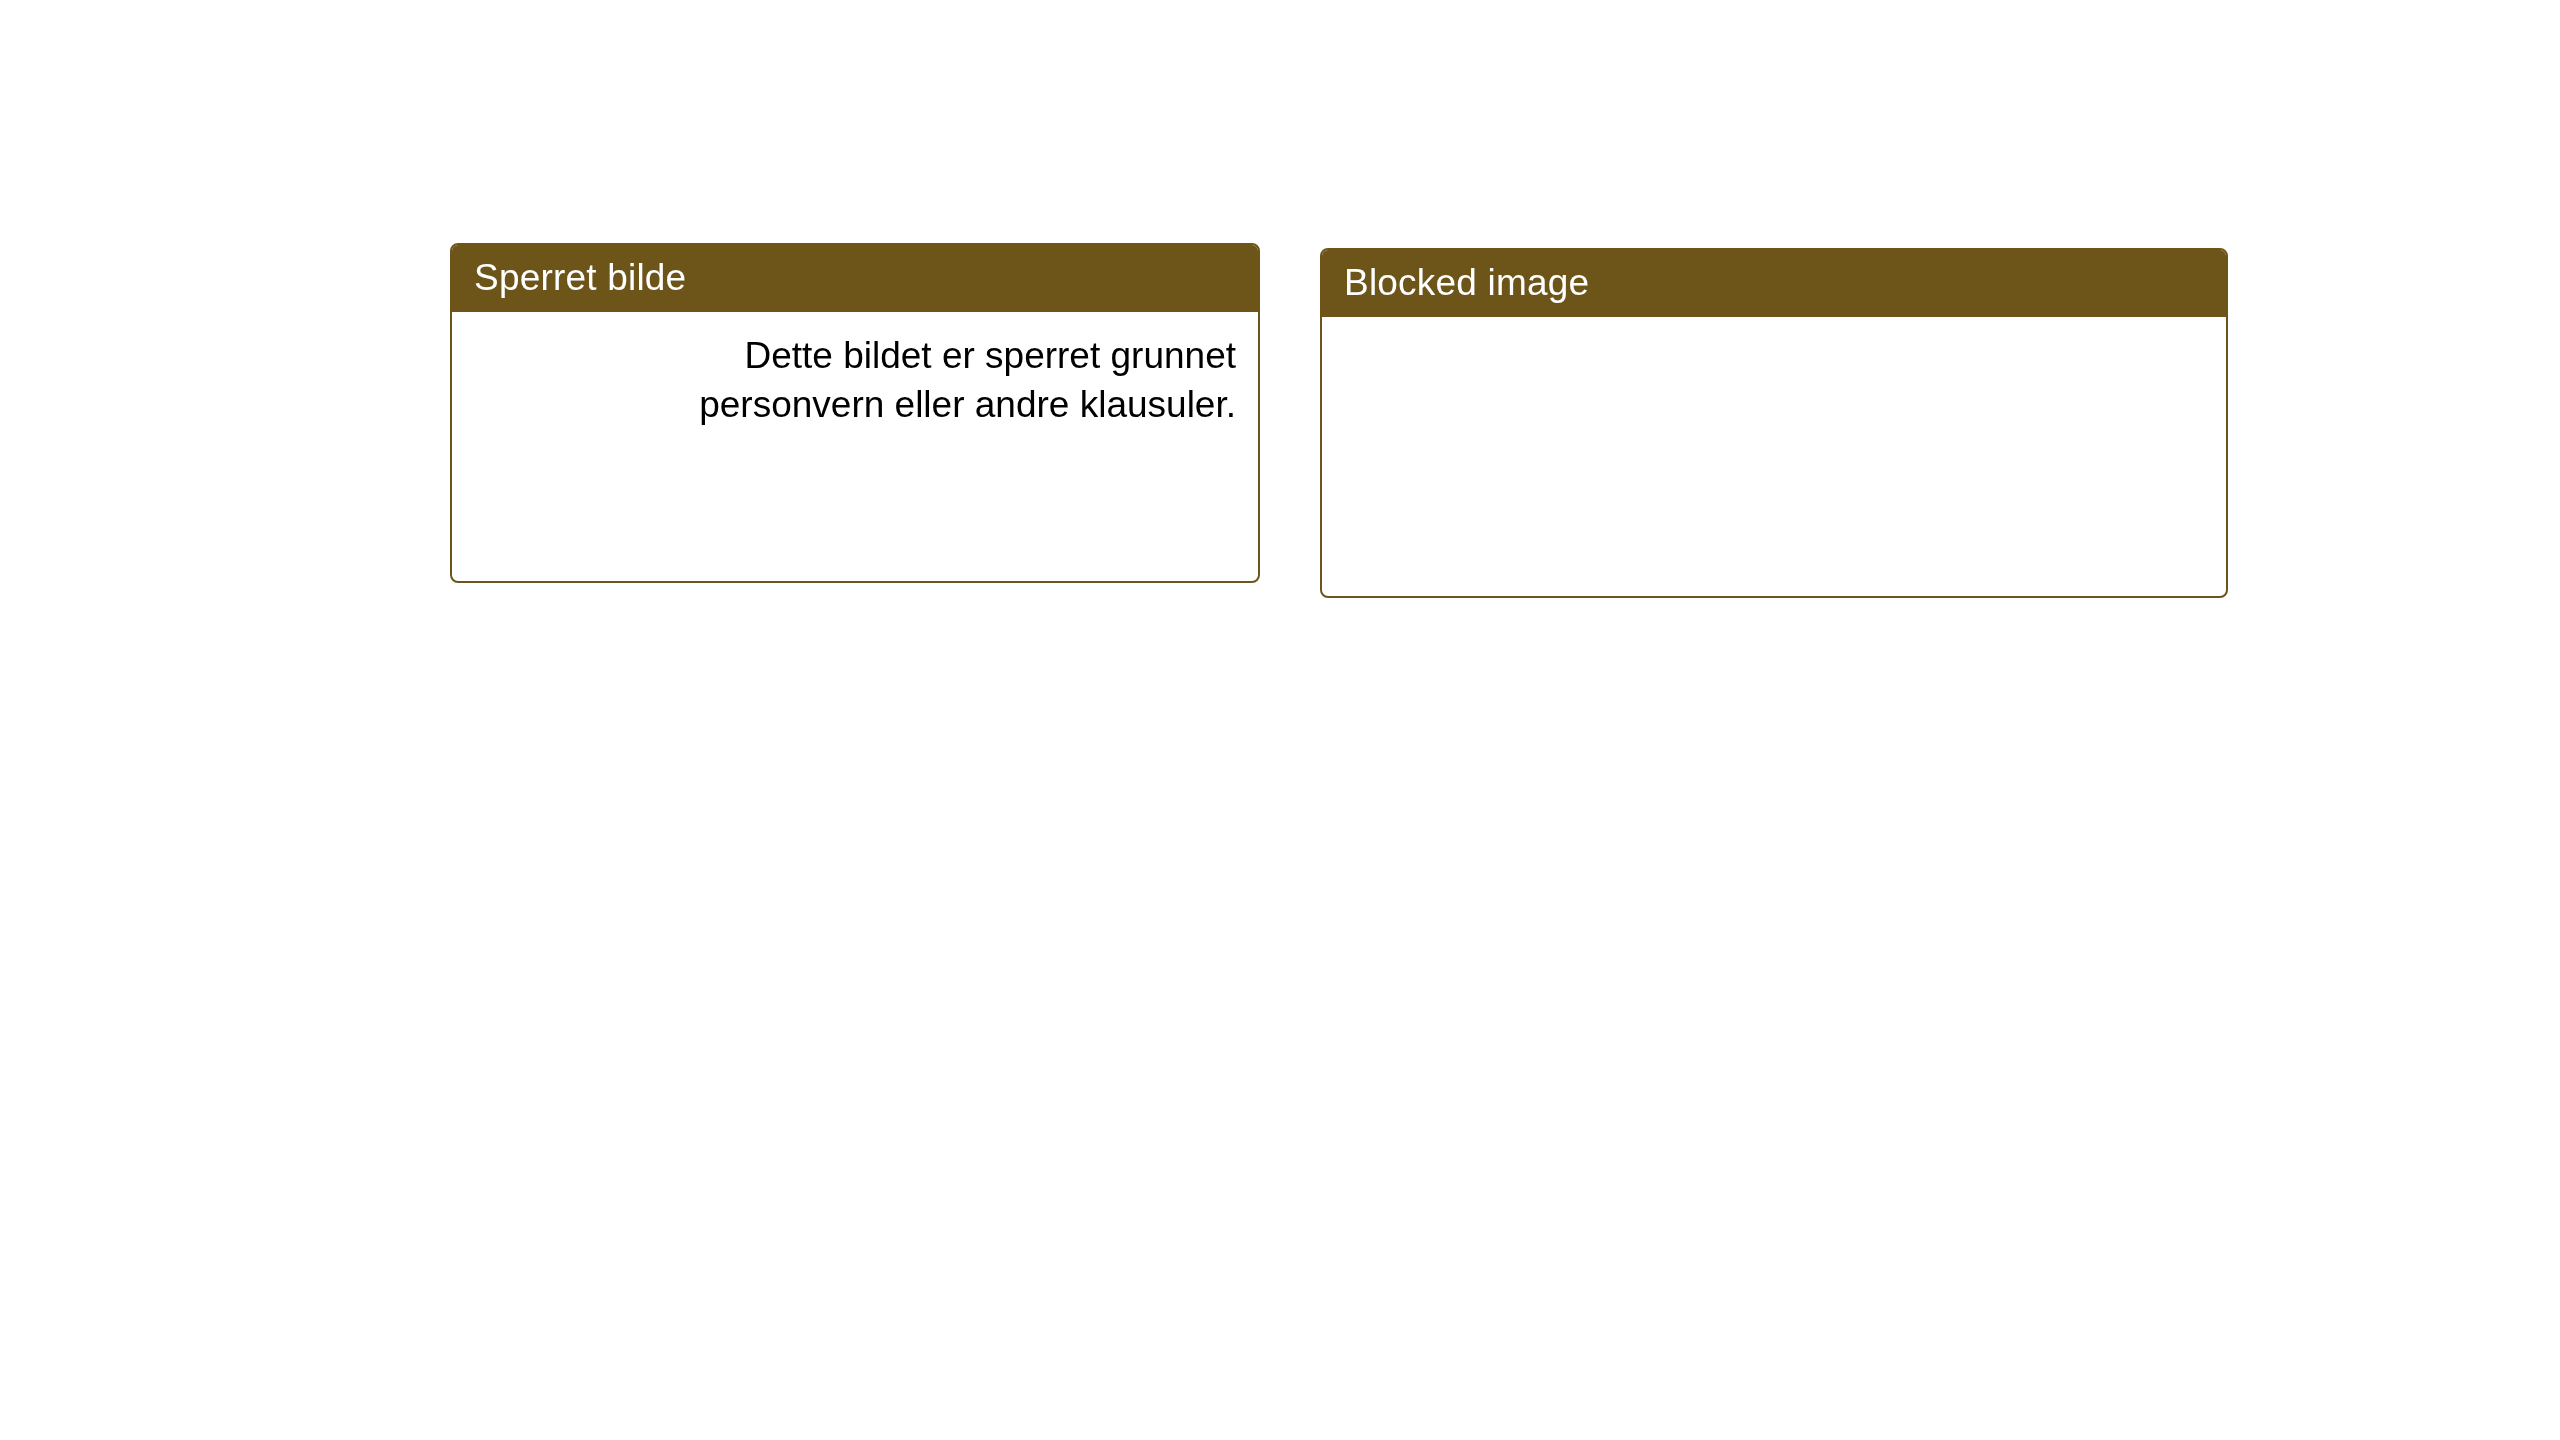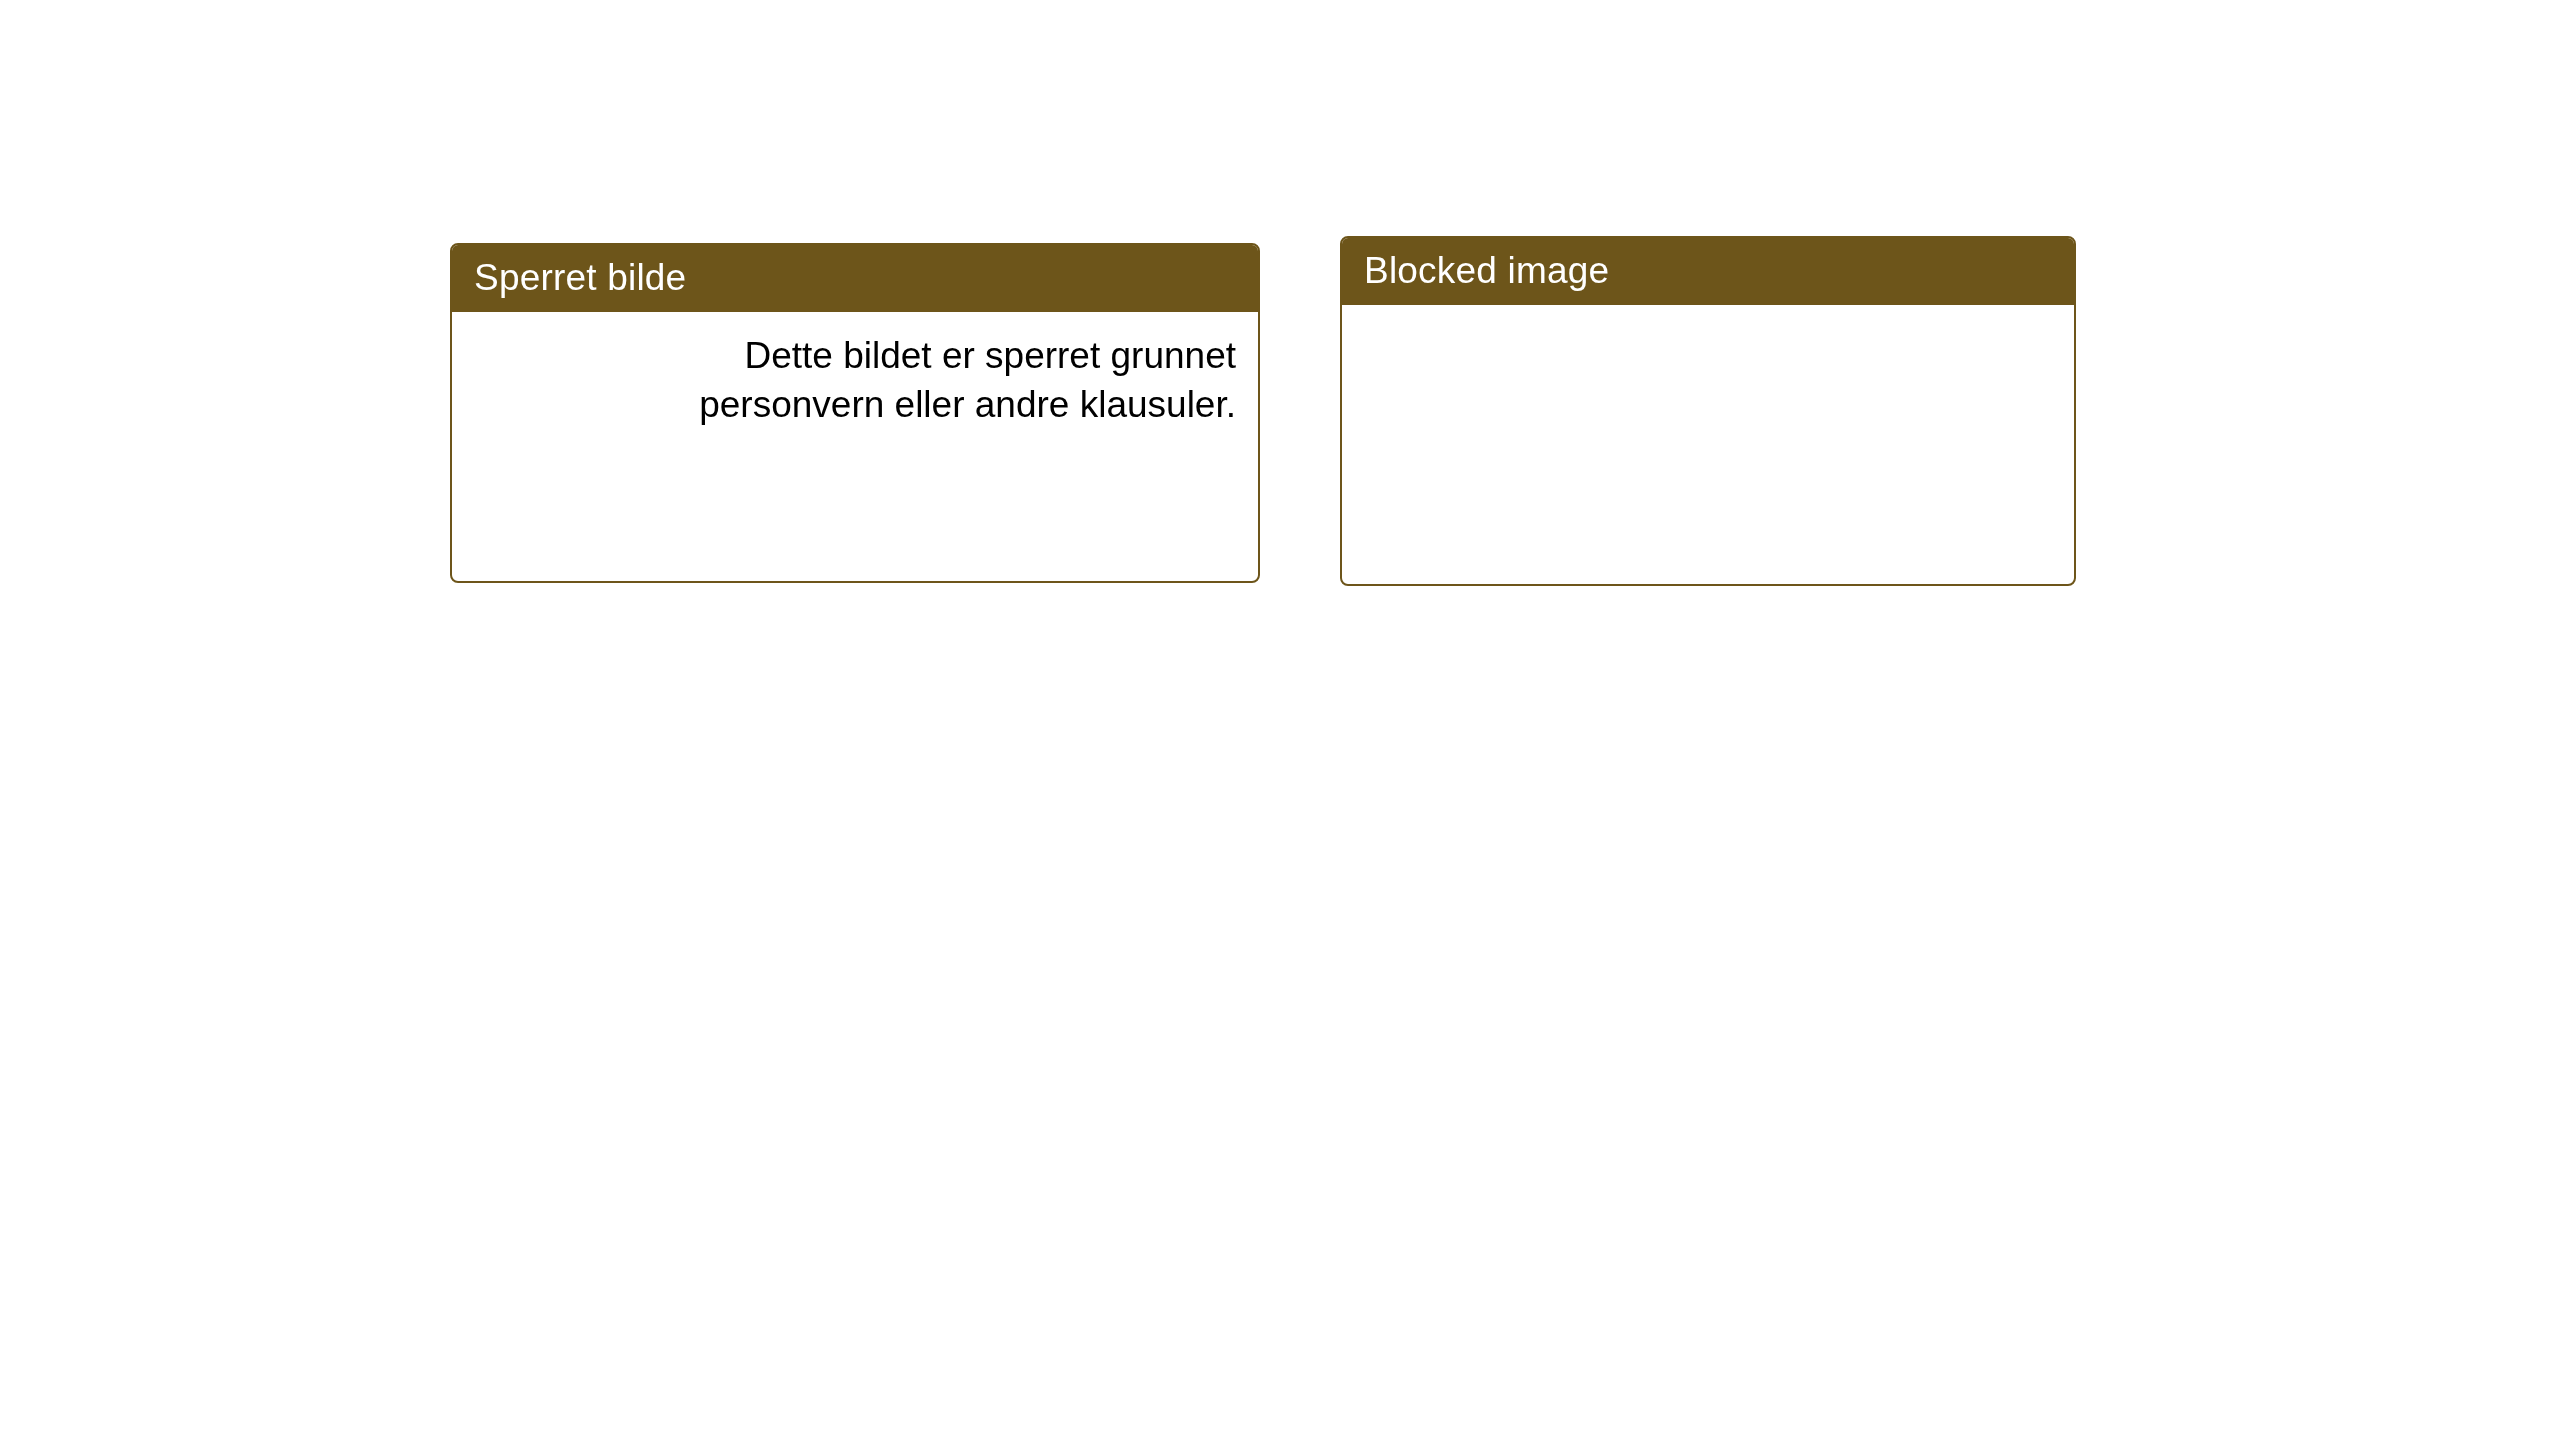--- a/index.html
+++ b/index.html
@@ -49,24 +49,23 @@
   
   #card-no {
     left: 450px;
     top: 243px;
     width: 810px;
     height: 340px;
   }
   
   #card-en {
     left: 1320px;
-    top: 236px;
-    width: 736px;
+    top: 248px;
+    width: 908px;
     height: 350px;
-    margin-left: 20px;
   }
 </style>
 </head>
 <body>
 
 <div class="stage">
 
   <div class="notice-card" id="card-no">
     <div class="card-header">Sperret bilde</div>
     <div class="card-body">

